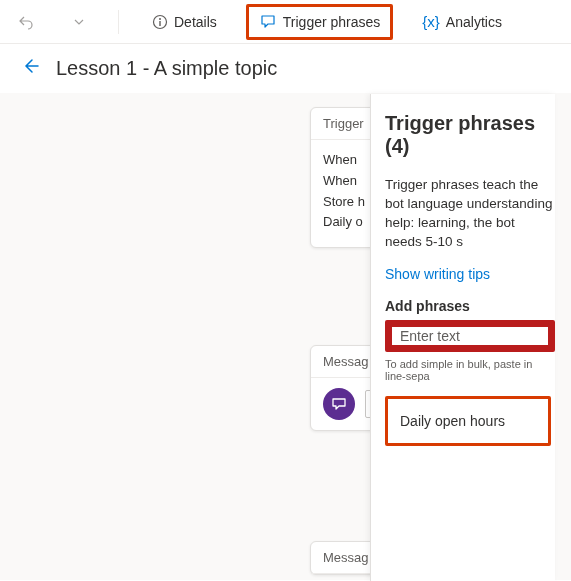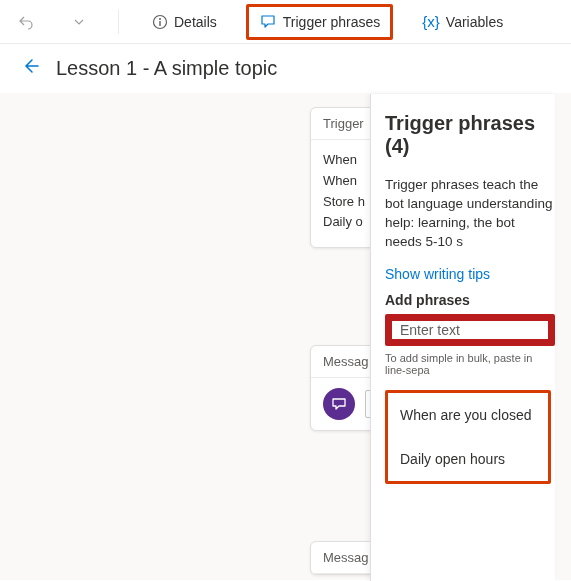--- a/index.html
+++ b/index.html
@@ -153,21 +153,21 @@
       font-size: 13.5px;
       color: #323130;
       line-height: 1.4;
       margin-bottom: 14px;
     }
     .panel-link {
       color: #0078d4;
       font-size: 14px;
       cursor: pointer;
       display: inline-block;
-      margin-bottom: 10px;
+      margin-bottom: 16px;
     }
     .panel-label {
       font-weight: 600;
       font-size: 14px;
       margin-bottom: 6px;
     }
     .panel-input {
       width: 100%;
       height: 32px;
       border: 7px solid #b91c1c;
@@ -230,21 +230,21 @@
   <button class="toolbar-btn highlight-red">
     <span class="ico">
       <svg width="18" height="18" viewBox="0 0 18 18">
           <path d="M3 3h12v8H9l-3 3v-3H3z" fill="none" stroke="#0078d4" stroke-width="1.2" stroke-linejoin="round"></path>
         </svg>
     </span>
     <span>Trigger phrases</span>
   </button>
   <button class="toolbar-btn">
     <span class="ico" style="color:#0078d4;font-size:15px;font-weight:500">{x}</span>
-    <span>Variables</span>
+    <span>Analytics</span>
   </button>
 </div>
 
 <div class="header-row">
   <span class="back-arrow">
     <svg width="20" height="20" viewBox="0 0 20 20">
         <path d="M12 4l-6 6 6 6M6 10h12" fill="none" stroke="#0078d4" stroke-width="1.5" stroke-linecap="round"></path>
       </svg>
   </span>
   <span class="lesson-title">Lesson 1 - A simple topic</span>
@@ -281,16 +281,15 @@
 </div>
 
 <div class="side-panel">
   <div class="panel-title">Trigger phrases (4)</div>
   <div class="panel-desc">Trigger phrases teach the bot language understanding help: learning, the bot needs 5-10 s</div>
   <span class="panel-link">Show writing tips</span>
   <div class="panel-label">Add phrases</div>
   <input class="panel-input" placeholder="Enter text" style="">
   <div class="panel-hint">To add simple in bulk, paste in line-sepa</div>
   <div class="phrase-list">
-    <div class="phrase-item">When are you closed</div>
     <div class="phrase-item">Daily open hours</div>
   </div>
 </div>
 
 </body></html>

